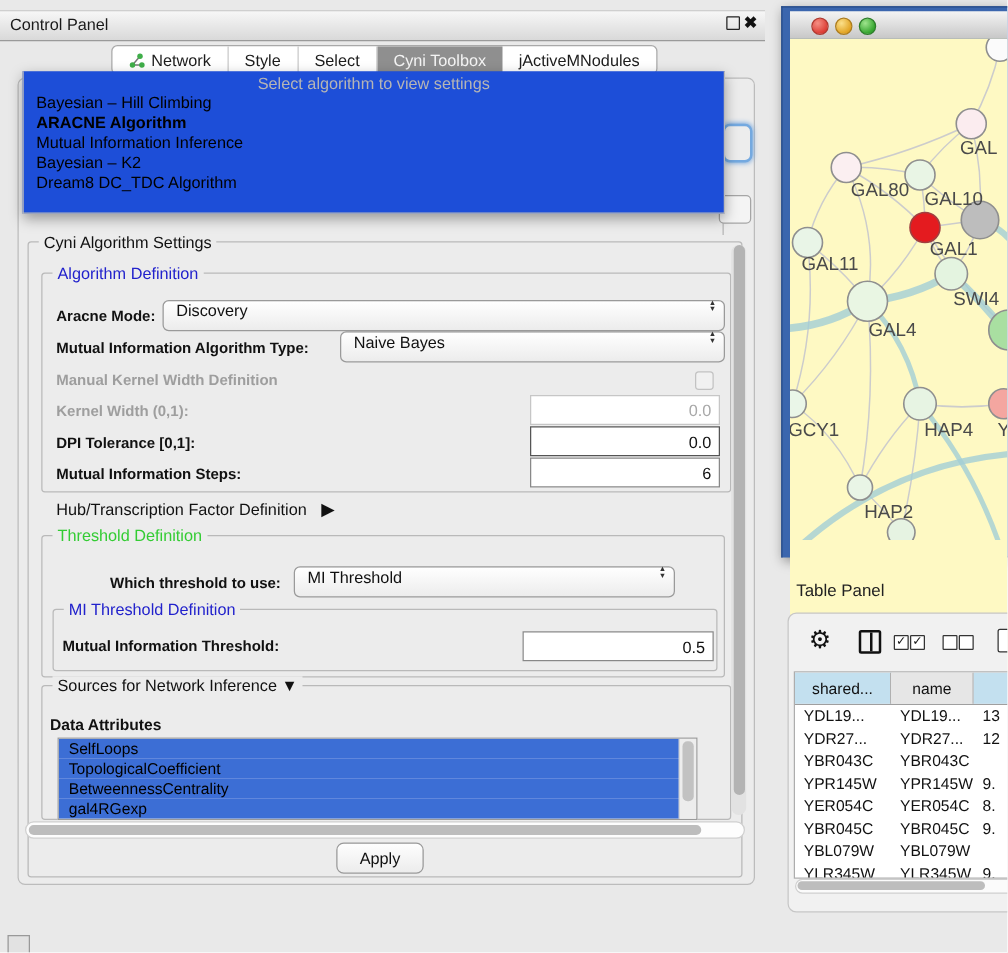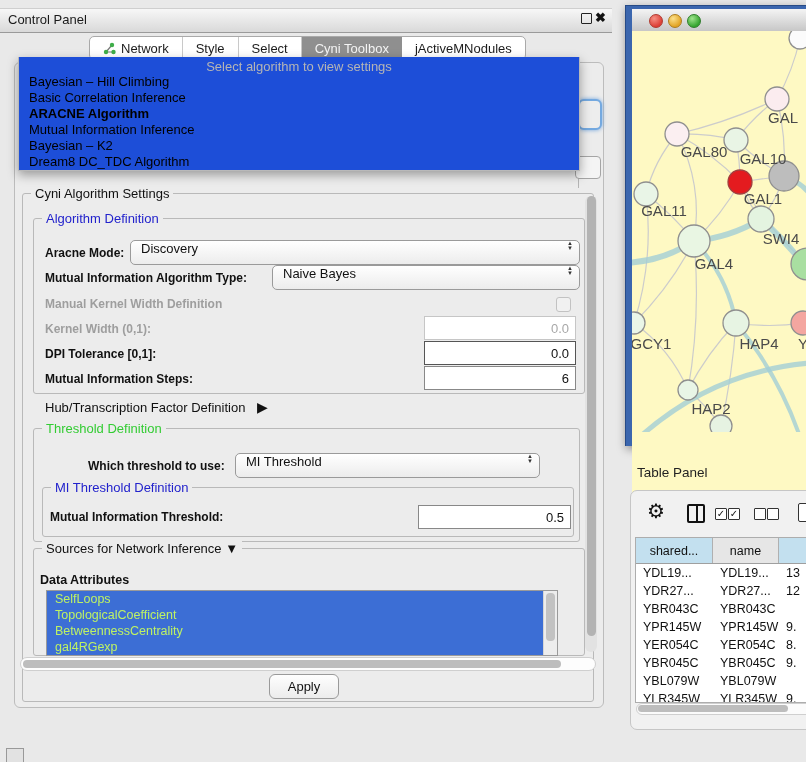--- a/index.html
+++ b/index.html
@@ -56,21 +56,21 @@
     display:flex;font-size:13px;padding-left:10px;}
   .combo .arrows{margin-left:auto;margin-right:6px;display:flex;flex-direction:column;
     font-size:6px;line-height:5px;color:#333;}
   .tbox{background:#fff;font-size:13px;text-align:right;padding-right:6px;
     display:flex;align-items:center;justify-content:flex-end;}
   .cb{border:1px solid #c2c2c2;border-radius:3px;background:#f1f1f1;}
 
   
   #attr-list{left:46px;top:590px;width:510px;height:64px;background:#fff;
     border:1px solid #9a9a9a;overflow:hidden;}
-  .attr-item{height:16px;line-height:16px;background:#3c6ed5;color:#bef264;
+  .attr-item{height:16px;line-height:16px;background:#3c6ed5;color:#000000;
     font-size:12.5px;padding-left:8px;margin-right:13px;}
   #attr-track{position:absolute;right:0;top:0;width:13px;height:100%;background:#ededed;border-left:1px solid #d5d5d5;}
   #attr-thumb{position:absolute;right:2px;top:2px;width:9px;height:48px;border-radius:4px;background:#c2c2c2;}
 
   
   #hscroll{left:20px;top:657px;width:574px;height:12px;background:#fdfdfd;
     border:1px solid #cfcfcf;border-radius:7px;}
   #hscroll .thumb{position:absolute;left:2px;top:1.5px;width:538px;height:8px;border-radius:5px;background:#bdbdbd;}
   #vscroll{left:585px;top:196px;width:12px;height:456px;background:#e2e2e2;border-radius:6px;}
   #vscroll .thumb{position:absolute;left:1.5px;top:0;width:9px;height:440px;border-radius:5px;background:#b3b3b3;}
@@ -370,21 +370,20 @@
     </div>
     <div id="tp-hscroll">
         <div class="thumb"></div>
       </div>
   </div>
 
   <div id="algo-dd" class="abs">
     <div id="algo-ph" class="abs">Select algorithm to view settings</div>
     <div id="algo-list">
         <div class="algo-item">Bayesian – Hill Climbing</div>
-        <div class="algo-item">Basic Correlation Inference</div>
         <div class="algo-item bold">ARACNE Algorithm</div>
         <div class="algo-item">Mutual Information Inference</div>
         <div class="algo-item">Bayesian – K2</div>
         <div class="algo-item">Dream8 DC_TDC Algorithm</div>
       </div>
   </div>
 
 </div>
 
 </body></html>

